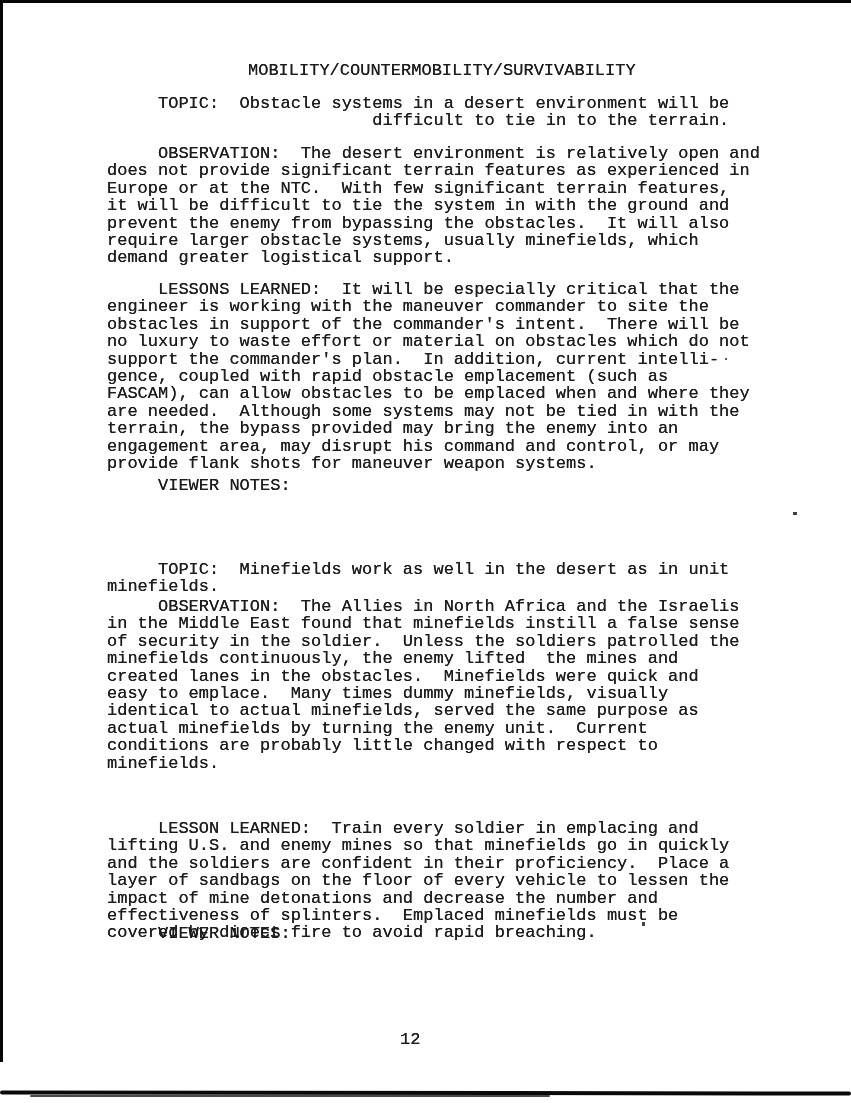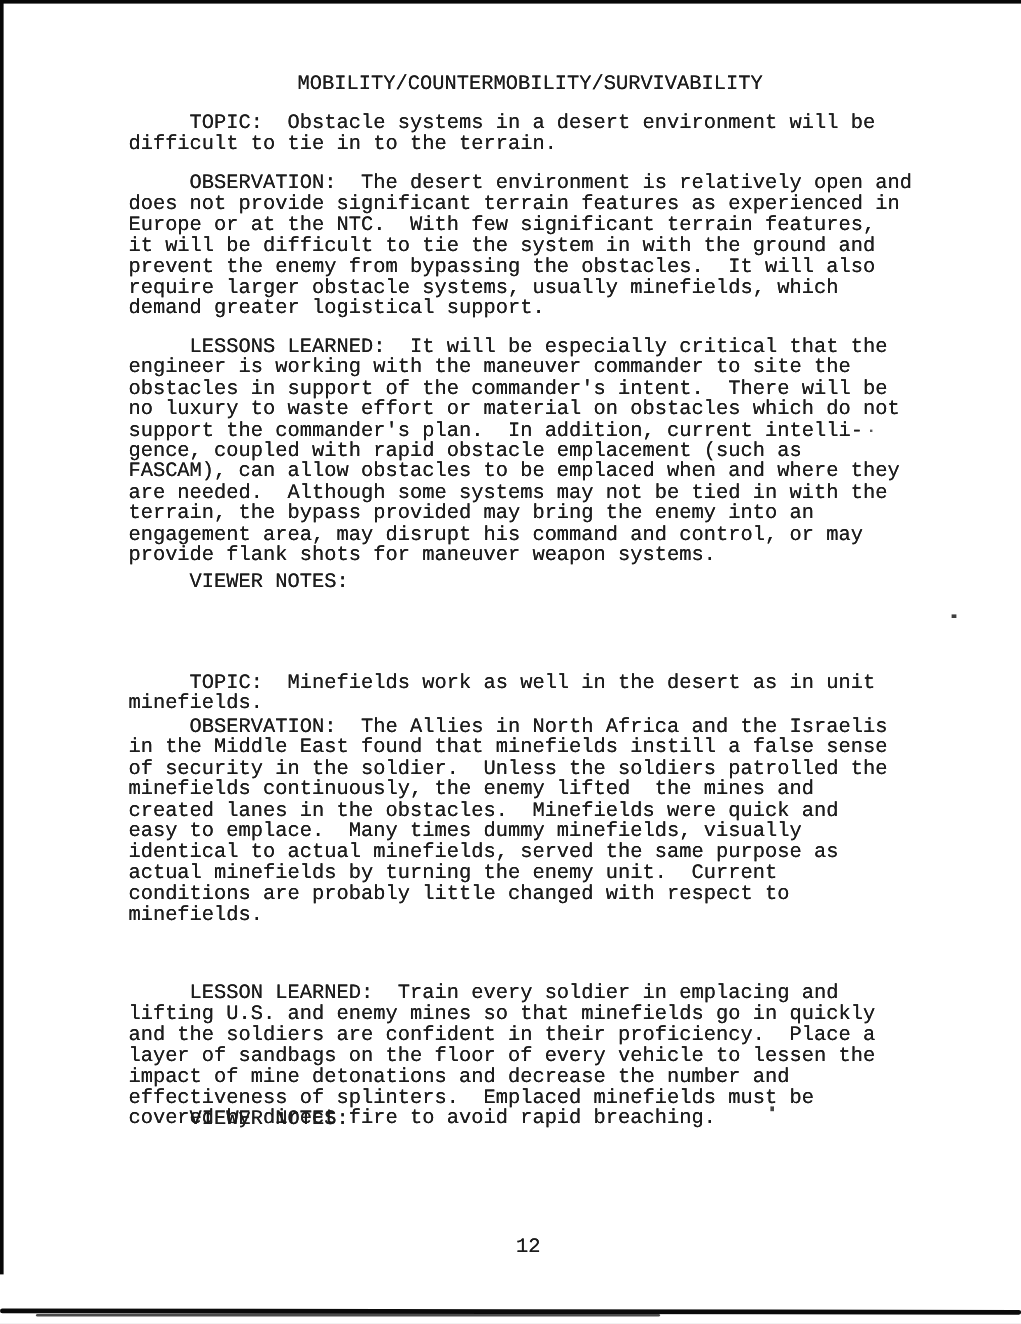--- a/index.html
+++ b/index.html
@@ -50,29 +50,29 @@
     margin: 0;
     font-family: "Liberation Mono", "DejaVu Sans Mono", monospace;
     font-size: 17px;
     line-height: 17.4px;
     color: #1d1d1d;
     white-space: pre;
     letter-spacing: 0px;
     text-shadow: 0 0 0.45px #1d1d1d;
   }
   .doc-title   { top: 62px;  left: 248px; }
-  .topic-1     { top: 95px;  }
+  .topic-1     { top: 95px; text-align: right;  }
   .obs-1       { top: 145px; }
   .lessons-1   { top: 281px; }
   .viewer-1    { top: 477px; }
   .topic-2     { top: 561px; }
   .obs-2       { top: 598px; }
   .lesson-2    { top: 820px; }
   .viewer-2    { top: 925px; }
-  .page-num    { top: 1031px; left: 430px; text-align: center; }
+  .page-num    { top: 1031px; left: 400px; text-align: center; }
   
   .speck {
     position: absolute;
     background: #5a5a5a;
   }
   .speck-a { top: 358px; left: 725px; width: 2px; height: 2px; }
   .speck-b { top: 512px; left: 793px; width: 4px; height: 3px; background: #3f3f3f; }
   .speck-c { top: 922px; left: 642px; width: 3px; height: 4px; background: #454545; }
 </style>
 </head>

